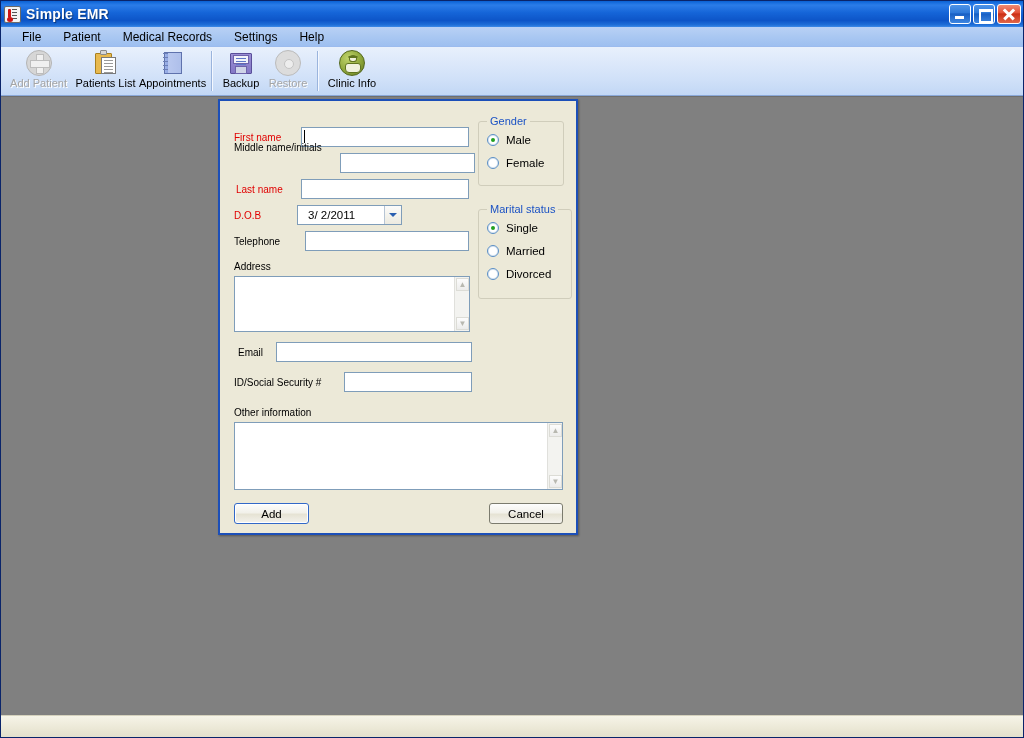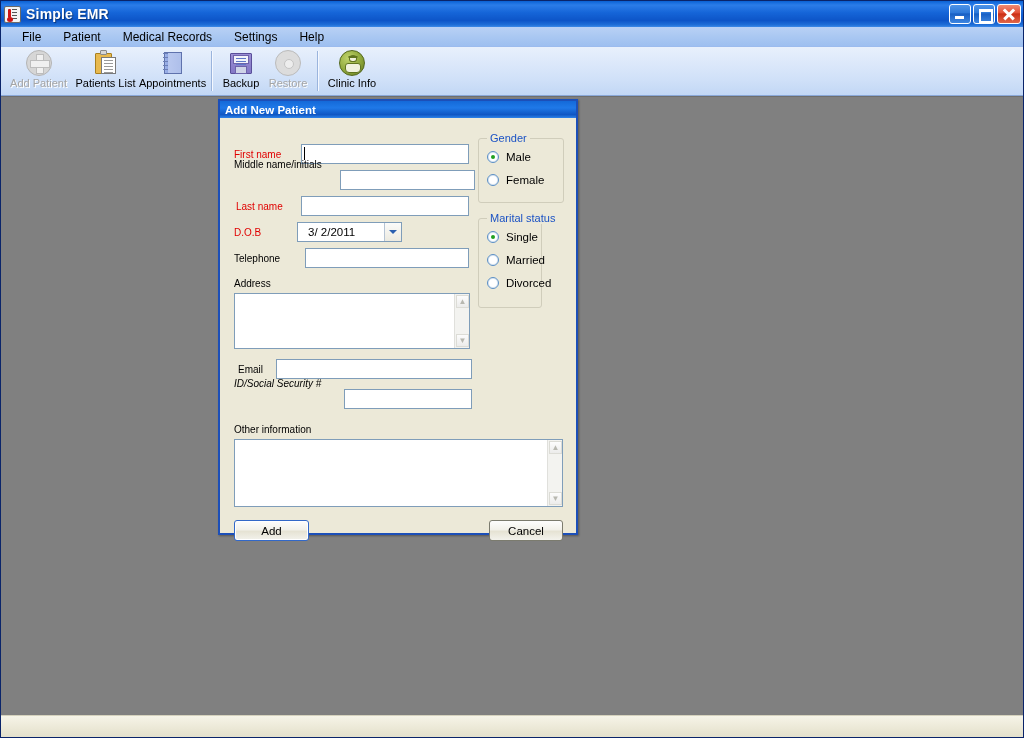--- a/index.html
+++ b/index.html
@@ -593,23 +593,20 @@
       </span>
       <span class="tb-label">Clinic Info</span>
     </div>
 
   </div>
 
   <div id="client-area">
 
     <div id="patient-dialog">
 
-      <div id="dialog-title-bar">
-        <span id="dialog-title-text">Add New Patient</span>
-      </div>
 
       <div id="dialog-body">
 
         <span class="fld-label req" style="left:14px; top:31px;">First name</span>
         <span class="txtbox focused" style="left:81px; top:26px; width:168px; height:20px;"></span>
 
         <span class="fld-label" style="left:14px; top:41px;">Middle name/initials</span>
         <span class="txtbox" style="left:120px; top:52px; width:135px; height:20px;"></span>
 
         <span class="fld-label req" style="left:16px; top:83px;">Last name</span>
@@ -630,21 +627,21 @@
         <div class="textarea" style="left:14px; top:175px; width:236px; height:56px;">
           <div class="vscroll">
             <span class="vs-arrow up">▲</span>
             <span class="vs-arrow down">▼</span>
           </div>
         </div>
 
         <span class="fld-label" style="left:18px; top:246px;">Email</span>
         <span class="txtbox" style="left:56px; top:241px; width:196px; height:20px;"></span>
 
-        <span class="fld-label" style="left:14px; top:260px;font-style:italic;">ID/Social Security #</span>
+        <span class="fld-label" style="left:14px; top:276px;">ID/Social Security #</span>
         <span class="txtbox" style="left:124px; top:271px; width:128px; height:20px;"></span>
 
         <span class="fld-label" style="left:14px; top:306px;">Other information</span>
         <div class="textarea" style="left:14px; top:321px; width:329px; height:68px;">
           <div class="vscroll">
             <span class="vs-arrow up">▲</span>
             <span class="vs-arrow down">▼</span>
           </div>
         </div>
 
@@ -653,21 +650,21 @@
           <div class="radio-row checked" style="left:8px; top:12px;">
             <span class="radio-mark"></span>
             <span>Male</span>
           </div>
           <div class="radio-row" style="left:8px; top:35px;">
             <span class="radio-mark"></span>
             <span>Female</span>
           </div>
         </div>
 
-        <div class="groupbox" style="left:258px; top:100px; width:64px; height:90px;text-decoration:underline;">
+        <div class="groupbox" style="left:258px; top:108px; width:94px; height:90px;text-decoration:underline;">
           <span class="gb-title">Marital status</span>
           <div class="radio-row checked" style="left:8px; top:12px;">
             <span class="radio-mark"></span>
             <span>Single</span>
           </div>
           <div class="radio-row" style="left:8px; top:35px;">
             <span class="radio-mark"></span>
             <span>Married</span>
           </div>
           <div class="radio-row" style="left:8px; top:58px;">

